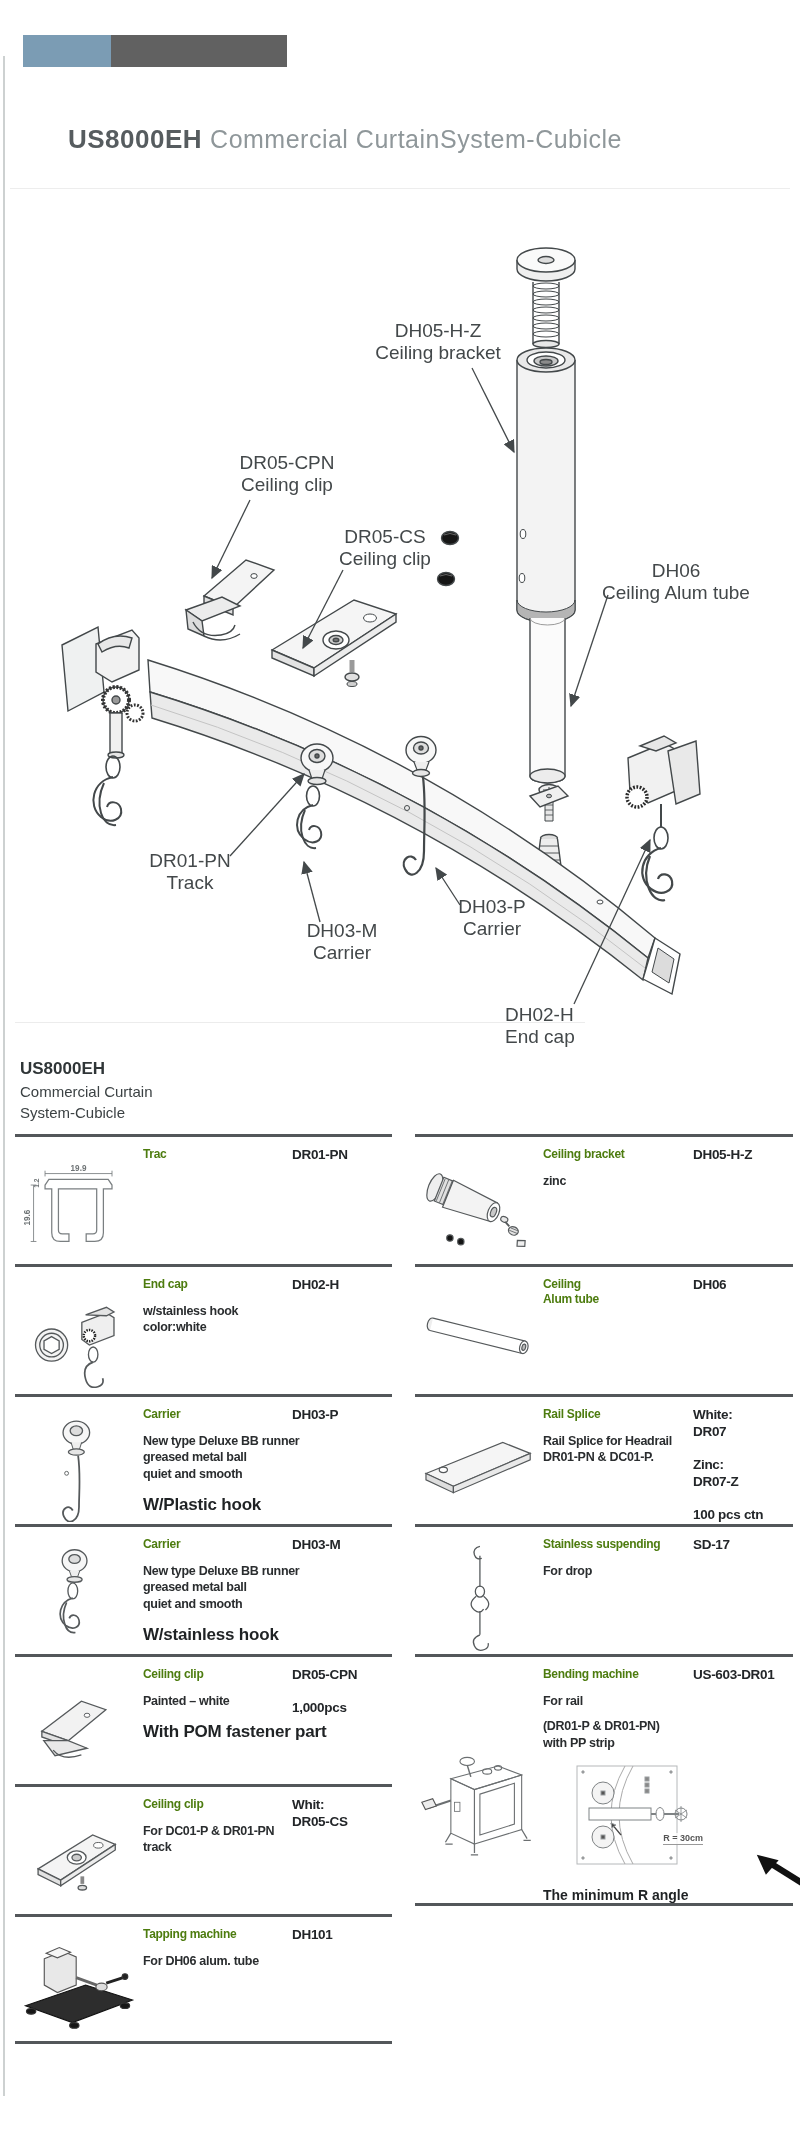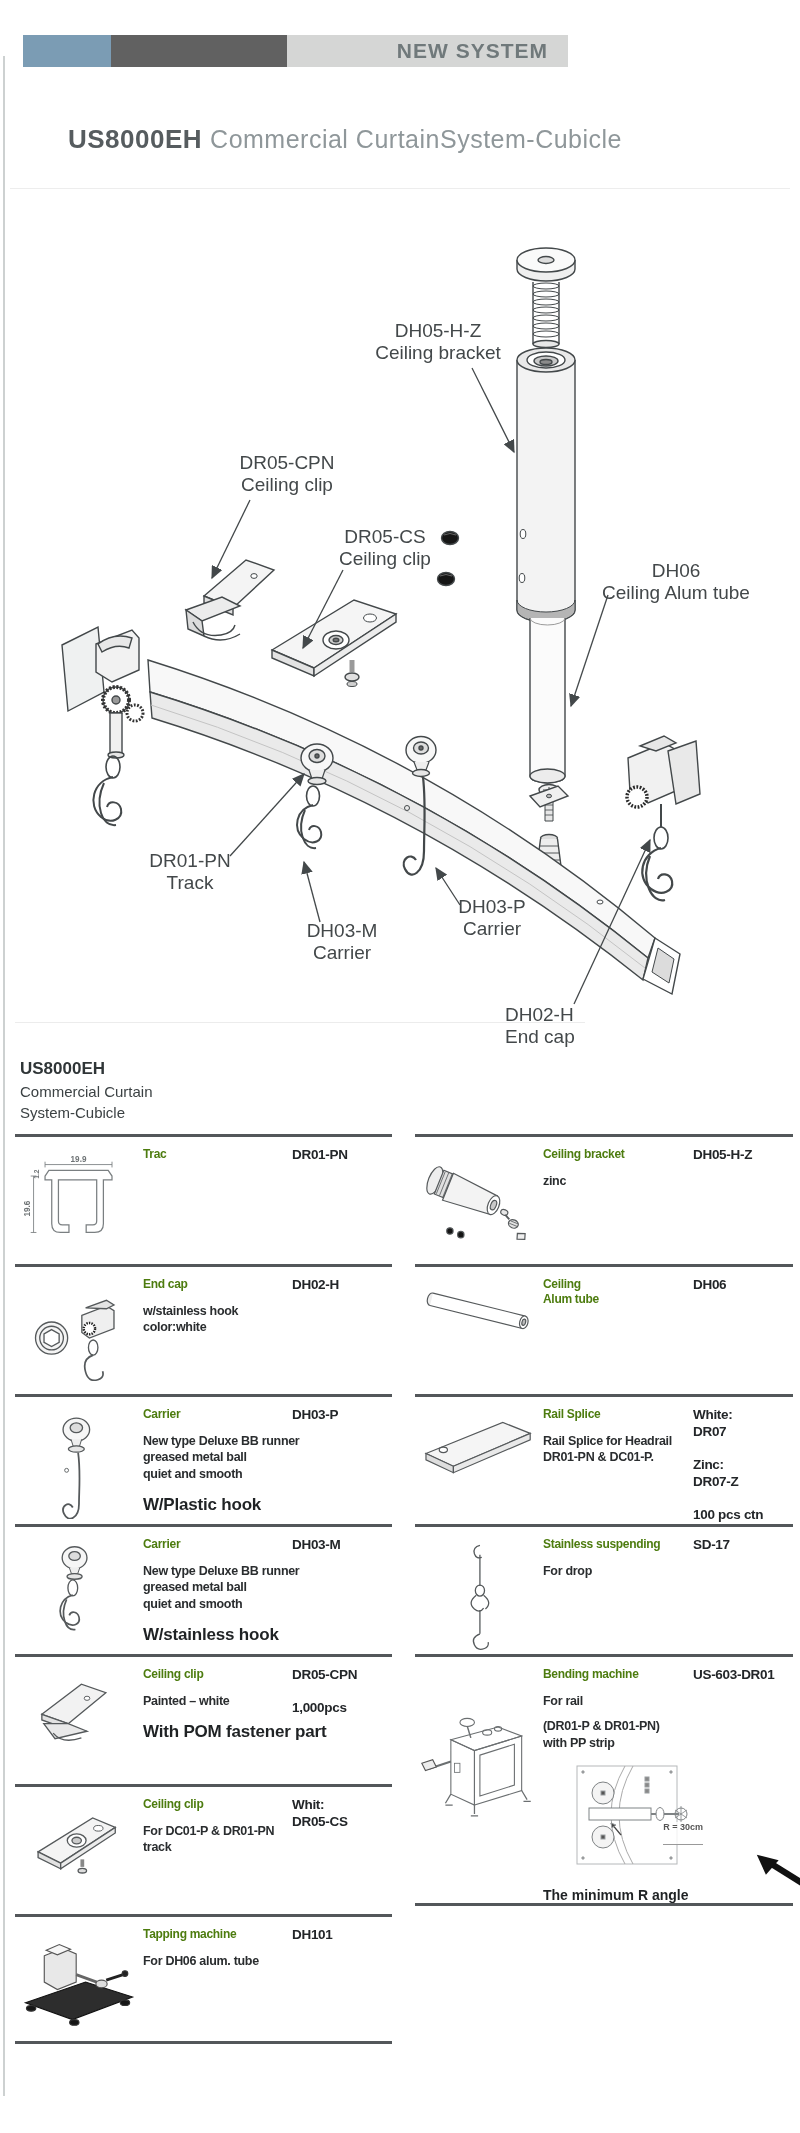--- a/index.html
+++ b/index.html
@@ -23,47 +23,44 @@
   .dlabel.ta-left{text-align:left;}
   
   .sec-head{position:absolute;left:20px;top:1057px;font-size:15px;line-height:1.38;color:#3c4244;}
   .sec-head .shc{font-size:17px;font-weight:bold;color:#2f3537;display:block;margin-bottom:2px;}
   .col{position:absolute;top:1134px;}
   .col.left{left:15px;width:377px;}
   .col.right{left:415px;width:378px;}
   .row{display:flex;border-top:3px solid #53575a;height:130px;box-sizing:border-box;padding-top:10px;}
   .row.tall{height:252px;}
   .col .row:last-child{border-bottom:3px solid #53575a;}
-  .cell-img{flex:0 0 128px;width:128px;display:flex;justify-content:center;align-items:flex-start;padding-top:4px;box-sizing:border-box;}
+  .cell-img{flex:0 0 128px;width:128px;display:flex;justify-content:center;align-items:center;padding-top:4px;box-sizing:border-box;}
   .row.tall .cell-img{padding-top:40px;}
   .cell-text{flex:1;position:relative;padding-right:2px;}
   .p-name{font-weight:bold;font-size:12px;letter-spacing:-0.3px;color:#4d7c0f;width:150px;line-height:1.25;}
   .p-code{position:absolute;right:0;top:0;width:100px;font-weight:bold;font-size:13.5px;letter-spacing:-0.3px;color:#232629;}
   .code-block div{line-height:1.25;}
   .code-block + .code-block{margin-top:16px;}
   .p-desc{margin-top:11px;font-size:12.5px;font-weight:bold;letter-spacing:-0.3px;color:#2a2d2f;line-height:1.3;max-width:160px;}
   .p-desc .gap{height:9px;}
   .p-bold{margin-top:13px;font-size:17px;font-weight:bold;letter-spacing:-0.2px;color:#1f2224;}
   .bend-wrap{position:relative;margin:10px 0 0 16px;width:150px;}
-  .r-label{position:absolute;right:6px;bottom:30px;font-size:9px;font-weight:bold;color:#555;border-bottom:1px solid #999;padding-bottom:12px;background:rgba(255,255,255,.8);}
+  .r-label{position:absolute;right:6px;bottom:30px;font-size:9px;font-weight:bold;color:#555;border-bottom:1px solid #999;padding-bottom:1px;background:rgba(255,255,255,.8);}
   .bend-caption{margin-top:12px;font-size:14px;font-weight:bold;color:#1f2224;position:relative;white-space:nowrap;}
   .bend-arrow{position:absolute;right:-26px;top:-34px;}
 </style>
 </head>
 <body>
 
 <div class="page">
   <div class="left-edge"></div>
 
   <div class="bar">
     <div class="seg-blue"></div>
     <div class="seg-dark"></div>
-    <div class="seg-light">
-      <span class="badge-text">NEW SYSTEM</span>
-    </div>
   </div>
 
   <div class="product">
     <span class="pcode">US8000EH</span><span>Commercial CurtainSystem-Cubicle</span>
   </div>
   <div class="faint-1"></div>
 
   <svg class="diagram" width="800" height="860" viewBox="0 0 800 860">
     <defs>
       <marker id="ah" markerWidth="11" markerHeight="9" refX="9" refY="4.5" orient="auto">

